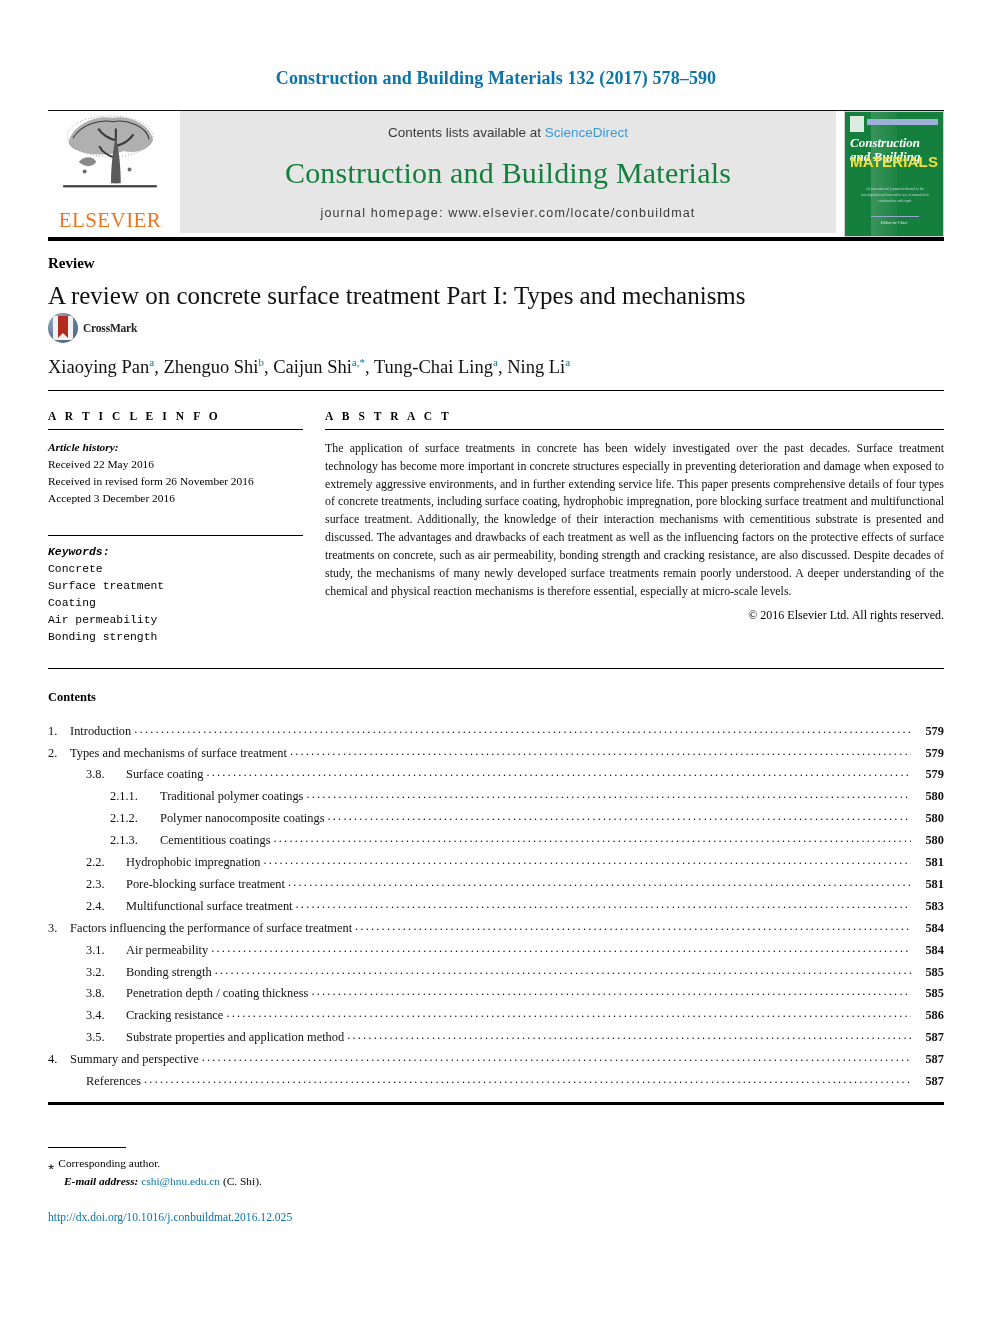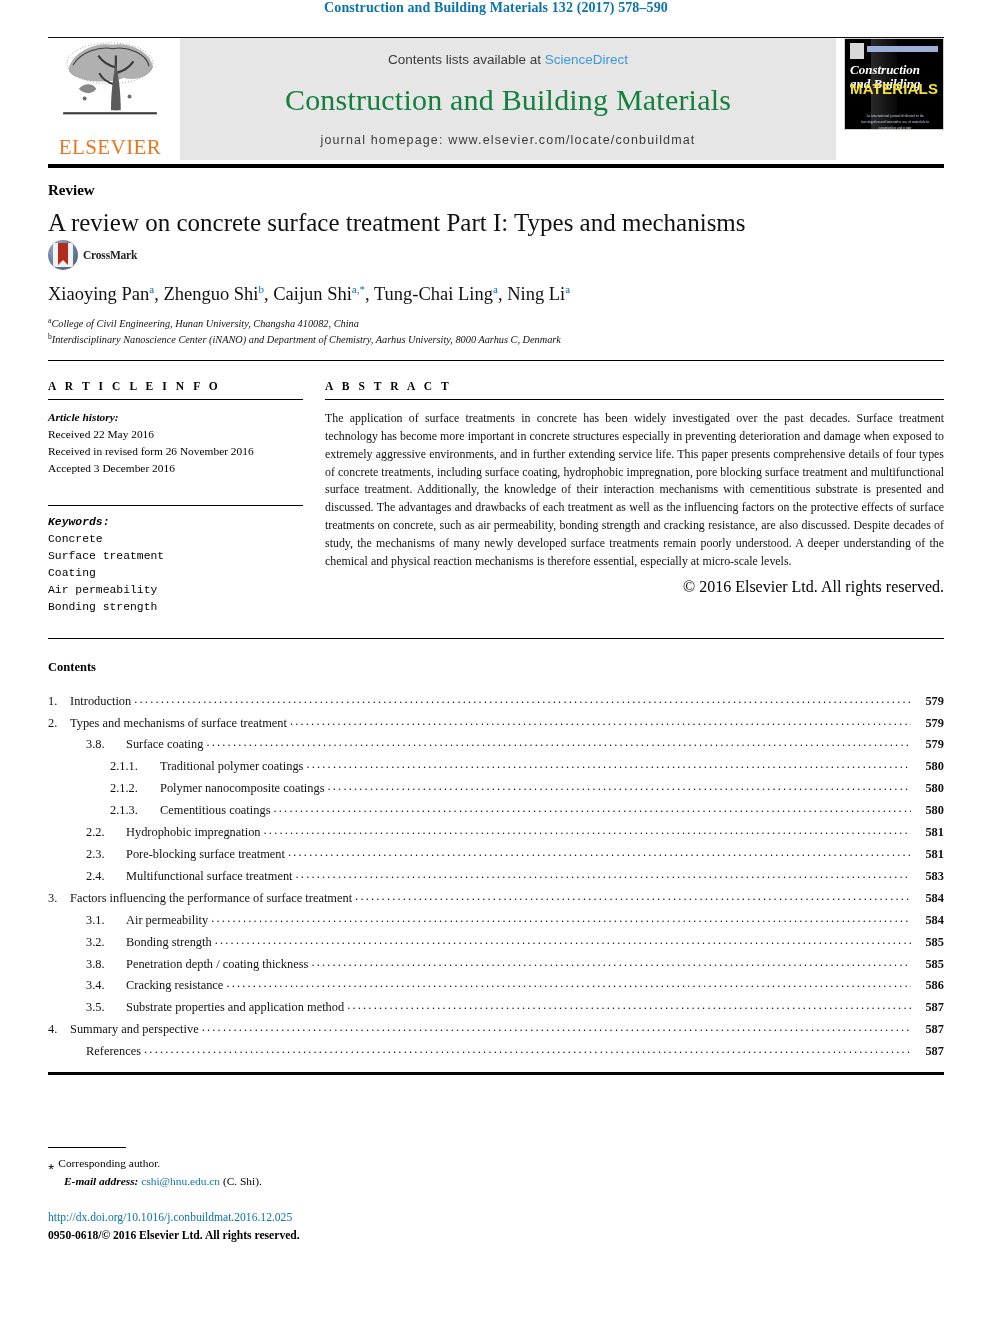--- a/index.html
+++ b/index.html
@@ -22,22 +22,23 @@
     box-sizing: border-box;
     padding: 0 48px;
   }
 
   
   .running-head {
     text-align: center;
     color: #0b74a8;
     font-family: "Liberation Serif", serif;
     font-weight: bold;
-    font-size: 14px;
+    font-size: 18px;
     letter-spacing: .1px;
+    padding-top: 68px;
   }
 
   
   .masthead {
     margin-top: 21px;
     border-top: 1.6px solid #111;
     display: flex;
     align-items: stretch;
     height: 122px;
   }
@@ -88,23 +89,23 @@
   }
   .homepage-line {
     font-family: "Liberation Sans", sans-serif;
     font-size: 12.5px;
     color: #3b3b3b;
     letter-spacing: 1.15px;
   }
   .cover-thumb {
     flex: 0 0 100px;
     width: 100px;
-    height: 92px;
+    height: 126px;
     position: relative;
-    background: #000000;
+    background: #15803d;
     overflow: hidden;
     border: 1px solid #cfcfcf;
     box-sizing: border-box;
     text-decoration: underline;
   }
   .cover-sheen {
     position:absolute; left:26px; top:0; width:26px; height:100%;
     background: linear-gradient(to right, rgba(255,255,255,.16), rgba(255,255,255,.03));
   }
   .cover-els {
@@ -260,21 +261,21 @@
     font-size:11.9px;
     line-height:1.5;
     text-align: justify;
     text-justify: inter-word;
     color:#111;
   }
   .copyright {
     margin-top: 7px;
     text-align: right;
     font-family:"Liberation Serif", serif;
-    font-size: 16px;
+    font-size: 12px;
   }
 
   .rule-after-abs { border-top:1.3px solid #000; margin-top: 22px; }
 
   
   .contents-head {
     font-family:"Liberation Serif", serif;
     font-weight:bold;
     font-size:12.5px;
     margin-top: 21px;
@@ -397,24 +398,20 @@
       <div class="cm-badge">
         <div class="cm-inner"></div>
         <div class="cm-ribbon"></div>
       </div>
       <div class="cm-text">CrossMark</div>
     </div>
   </div>
 
   <div class="authors"><span>Xiaoying Pan</span><sup>a</sup>, <span>Zhenguo Shi</span><sup>b</sup>, <span>Caijun Shi</span><sup>a,*</sup>, <span>Tung-Chai Ling</span><sup>a</sup>, <span>Ning Li</span><sup>a</sup></div>
 
-  <div class="affils">
-      <div><sup>a</sup>College of Civil Engineering, Hunan University, Changsha 410082, China</div>
-      <div><sup>b</sup>Interdisciplinary Nanoscience Center (iNANO) and Department of Chemistry, Aarhus University, 8000 Aarhus C, Denmark</div>
-    </div>
 
   <div class="rule-med"></div>
 
   <div class="info-abs">
 
     <div class="col-info">
       <div class="sechead">A R T I C L E   I N F O</div>
       <div class="sechead-rule"></div>
       <div class="hist-block">
         <div class="hl">Article history:</div>
@@ -563,17 +560,16 @@
         <span class="star">⁎</span><span>Corresponding author.</span>
       </div>
       <div class="email-line">
         <span class="lbl">E-mail address:</span>
         <span class="link">cshi@hnu.edu.cn</span>
         <span>(C. Shi).</span>
       </div>
     </div>
     <div class="doi-block">
       <div class="doi-link">http://dx.doi.org/10.1016/j.conbuildmat.2016.12.025</div>
-      <div class="issn">0950-0618/© 2016 Elsevier Ltd. All rights reserved.</div>
     </div>
   </div>
 
 </div>
 
 </body></html>

